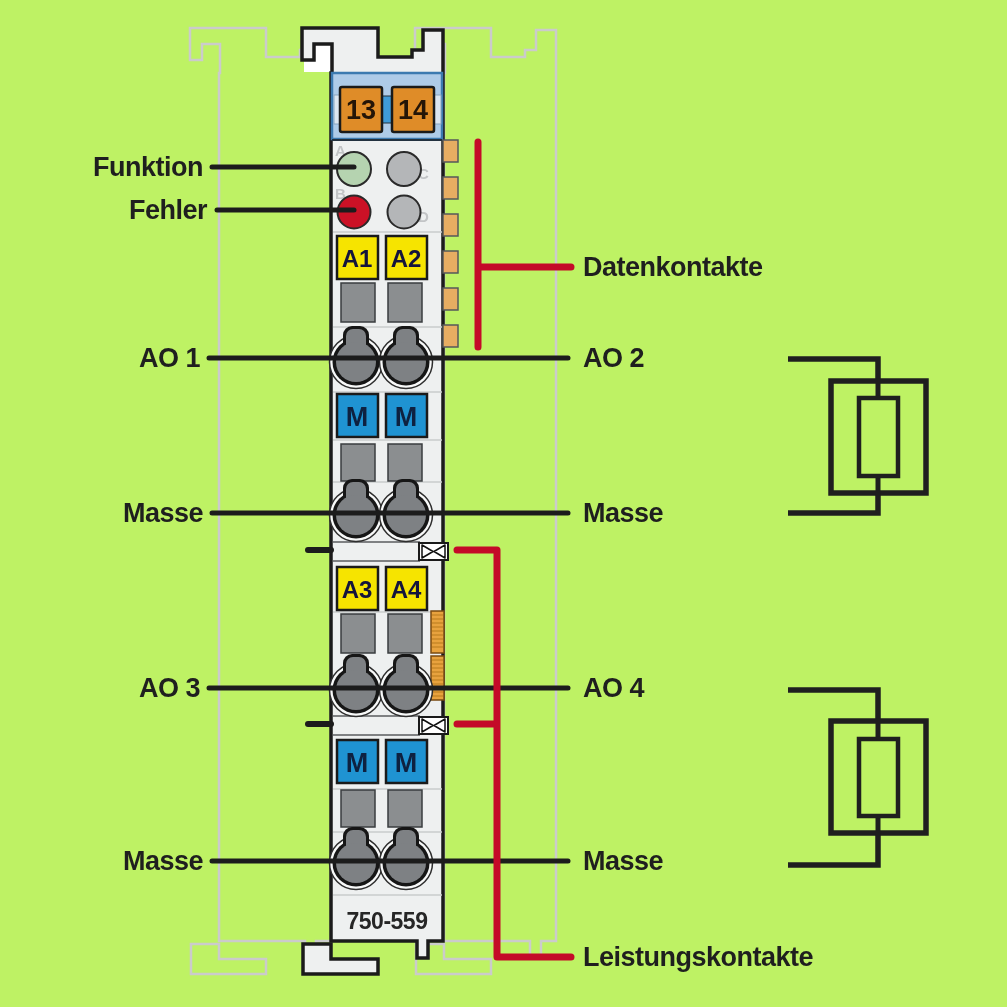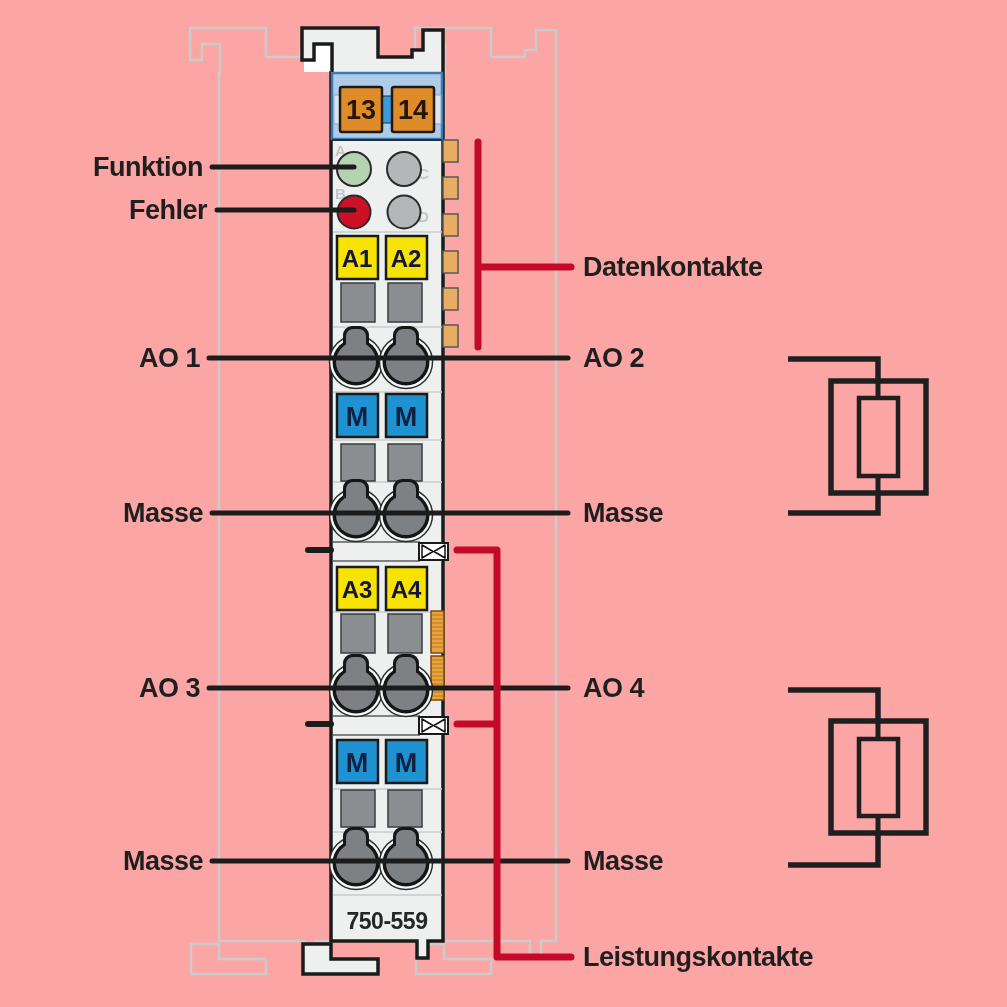--- a/index.html
+++ b/index.html
@@ -1,16 +1,16 @@
 <!DOCTYPE html>
 <html><head>
 <meta charset="utf-8">
 <style>
   html,body{margin:0;padding:0;background:#fff;}
-  .stage{position:relative;width:1007px;height:1007px;background:#fca5a5;overflow:hidden;
+  .stage{position:relative;width:1007px;height:1007px;background:#bef264;overflow:hidden;
          font-family:"Liberation Sans",sans-serif;}
   svg{position:absolute;left:0;top:0;}
   text{font-family:"Liberation Sans",sans-serif;}
   .callout{font-size:27px;font-weight:700;fill:#1f1f1f;letter-spacing:-0.5px;}
   .partnum{font-size:23px;font-weight:700;fill:#262626;letter-spacing:-0.5px;}
   .termnum{font-size:27px;font-weight:700;fill:#241507;}
   .chanlbl{font-size:24px;font-weight:700;fill:#14143c;}
   .mlbl{font-size:27px;font-weight:700;fill:#0e2140;}
   .ledlbl{font-size:15px;font-weight:700;fill:#c2c4c6;}
 </style>

